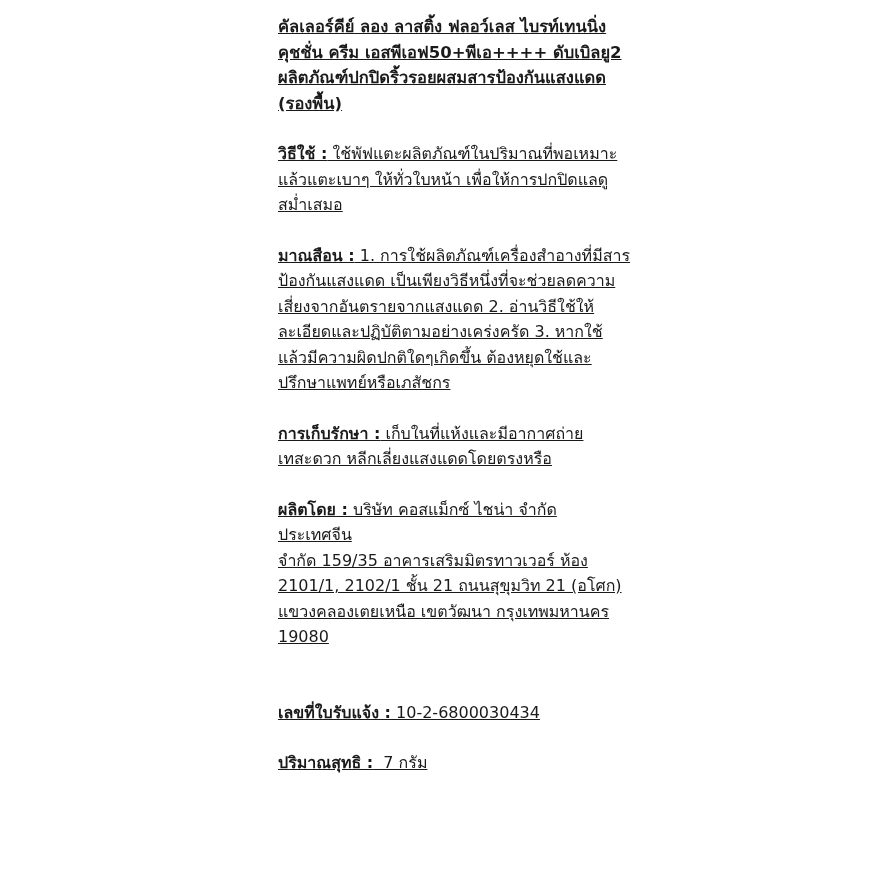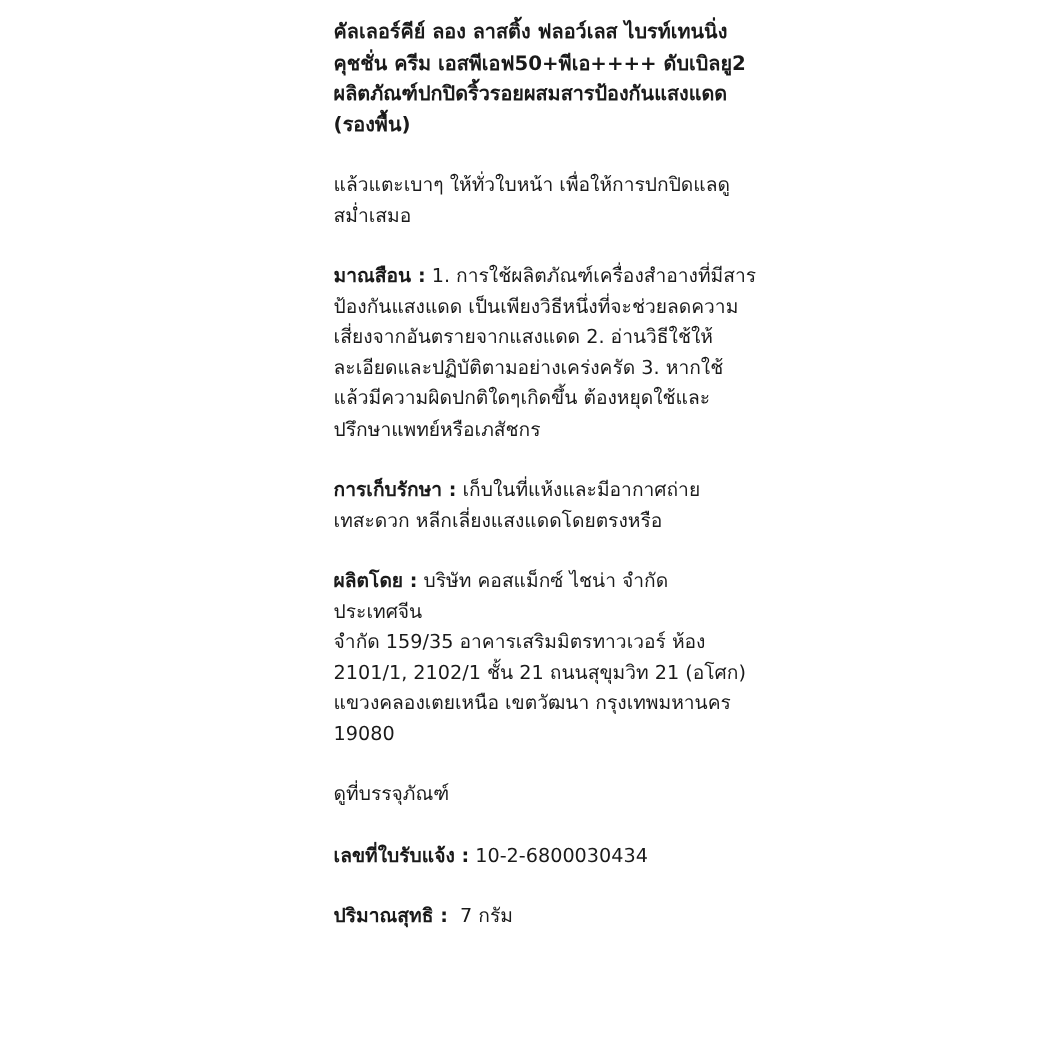--- a/index.html
+++ b/index.html
@@ -1,18 +1,18 @@
 <!DOCTYPE html>
 <html><head>
 <meta charset="utf-8">
 <style>
   html, body { margin: 0; padding: 0; background: #ffffff; }
   body { width: 880px; height: 880px; position: relative; overflow: hidden;
          font-family: "DejaVu Sans", "Liberation Sans", sans-serif; color: #1a1a1a; }
-  .doc { position: absolute; left: 278px; top: 14px; width: 340px; }
+  .doc { position: absolute; left: 278px; top: 14px; width: 340px; text-decoration: underline; }
   .title { font-weight: bold; font-size: 16.5px; line-height: 25.5px; margin: 0; }
   .para { font-size: 16px; line-height: 25.5px; margin: 0; }
   .gap { height: 25px; }
   .lbl { font-weight: bold; }
   .ln { display: block; white-space: nowrap; }
 </style>
 </head>
 <body>
 
 <div class="doc">
@@ -20,20 +20,21 @@
   <p class="title">
     <span class="ln">คัลเลอร์คีย์ ลอง ลาสติ้ง ฟลอว์เลส ไบรท์เทนนิ่ง</span>
     <span class="ln">คุชชั่น ครีม เอสพีเอฟ50+พีเอ++++ ดับเบิลยู2</span>
     <span class="ln">ผลิตภัณฑ์ปกปิดริ้วรอยผสมสารป้องกันแสงแดด</span>
     <span class="ln">(รองพื้น)</span>
   </p>
 
   <div class="gap"></div>
 
   <p class="para">
+    <span class="ln"><span class="lbl">วิธีใช้ :</span><span> ใช้พัฟแตะผลิตภัณฑ์ในปริมาณที่พอเหมาะ</span></span>
     <span class="ln">แล้วแตะเบาๆ ให้ทั่วใบหน้า เพื่อให้การปกปิดแลดู</span>
     <span class="ln">สม่ำเสมอ</span>
   </p>
 
   <div class="gap"></div>
 
   <p class="para">
     <span class="ln"><span class="lbl">มาณสือน :</span><span> 1. การใช้ผลิตภัณฑ์เครื่องสำอางที่มีสาร</span></span>
     <span class="ln">ป้องกันแสงแดด เป็นเพียงวิธีหนึ่งที่จะช่วยลดความ</span>
     <span class="ln">เสี่ยงจากอันตรายจากแสงแดด 2. อ่านวิธีใช้ให้</span>
@@ -59,21 +60,20 @@
   <p class="para">
     <span class="ln">จำกัด 159/35 อาคารเสริมมิตรทาวเวอร์ ห้อง</span>
     <span class="ln">2101/1, 2102/1 ชั้น 21 ถนนสุขุมวิท 21 (อโศก)</span>
     <span class="ln">แขวงคลองเตยเหนือ เขตวัฒนา กรุงเทพมหานคร</span>
     <span class="ln">19080</span>
   </p>
 
   <div class="gap"></div>
 
   <p class="para">
-    <span class="ln">ดูที่บรรจุภัณฑ์</span>
   </p>
 
   <div class="gap"></div>
 
   <p class="para">
     <span class="ln"><span class="lbl">เลขที่ใบรับแจ้ง :</span><span> 10-2-6800030434</span></span>
   </p>
 
   <div class="gap"></div>
 

